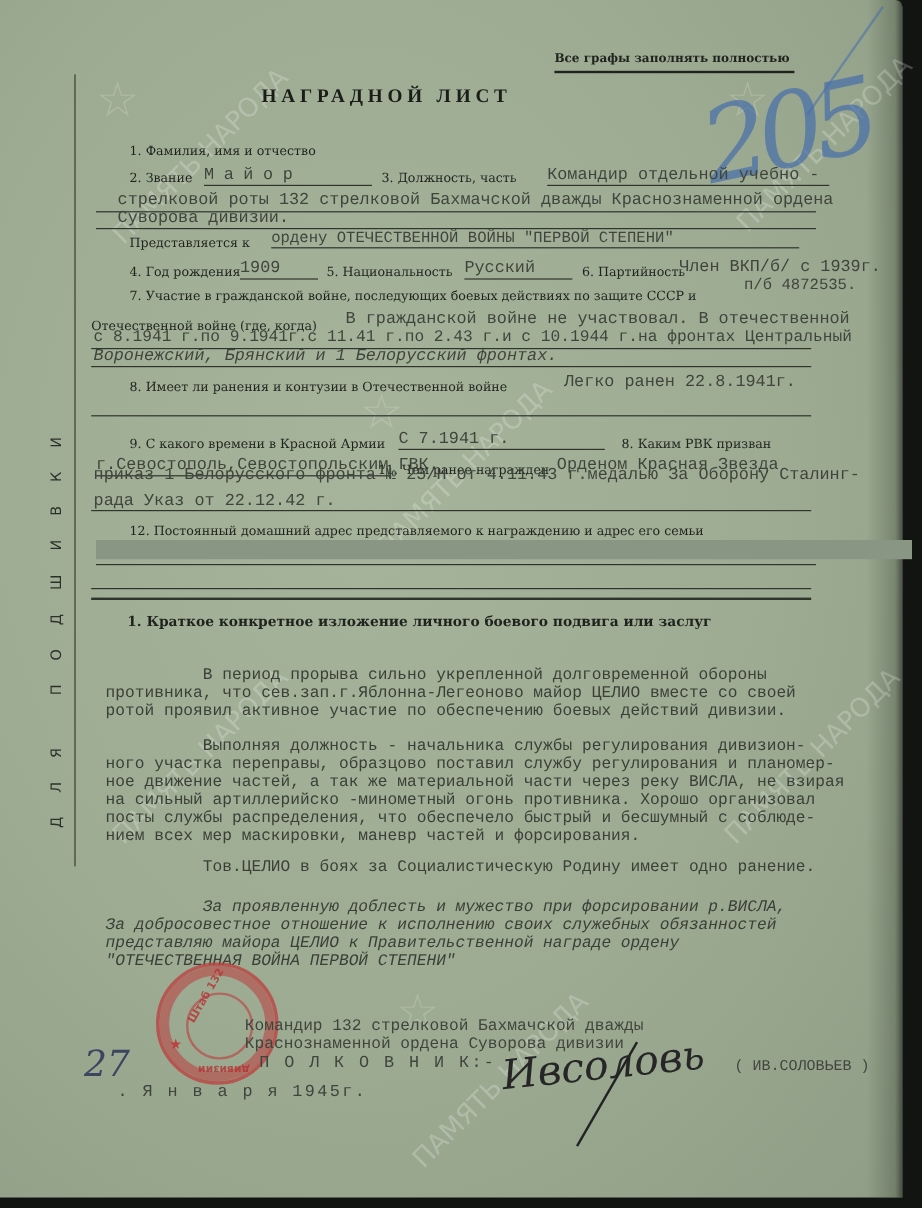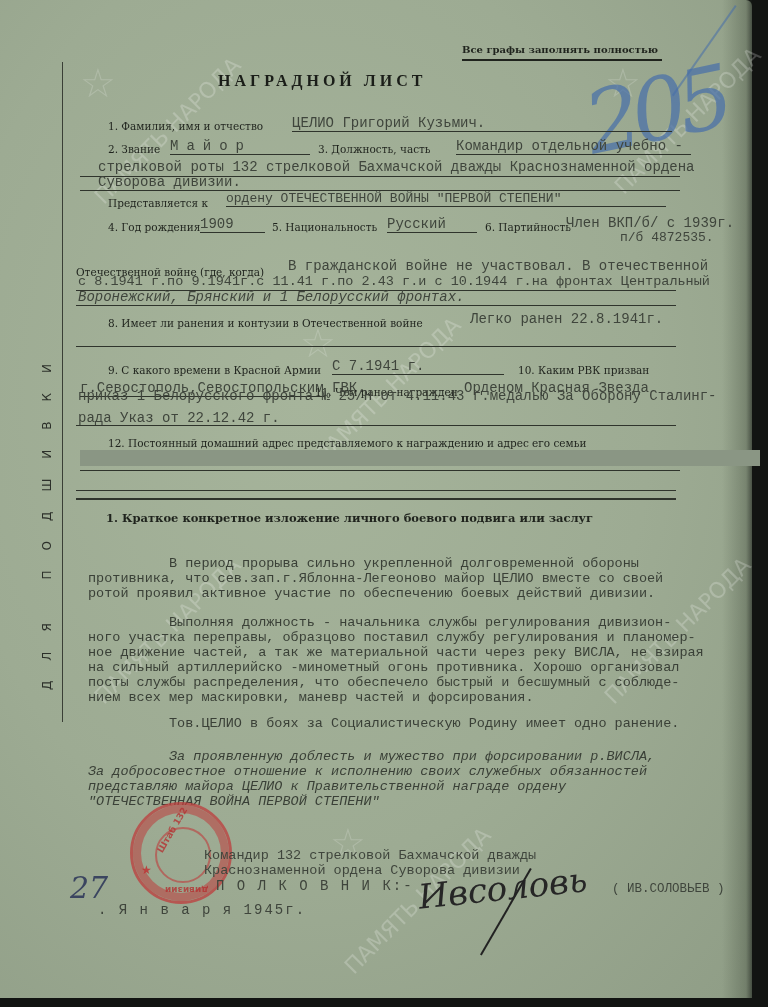--- a/index.html
+++ b/index.html
@@ -73,21 +73,20 @@
 
   <div class="note">Все графы заполнять полностью</div>
   <div class="note-line"></div>
 
   <div class="blue-num">205</div>
   <div class="blue-stroke"></div>
 
   <div class="title">НАГРАДНОЙ ЛИСТ</div>
 
   <div class="t label" style="left:108px;top:120px;">1. Фамилия, имя и отчество</div>
-  <div class="t typed uline" style="left:292px;top:115px;width:380px;">ЦЕЛИО Григорий Кузьмич.</div>
 
   <div class="t label" style="left:108px;top:143px;">2. Звание</div>
   <div class="t typed uline" style="left:170px;top:138px;width:140px;letter-spacing:8px;">Майор</div>
   <div class="t label" style="left:318px;top:143px;">3. Должность, часть</div>
   <div class="t typed uline" style="left:456px;top:138px;width:235px;">Командир отдельной учебно -</div>
   <div class="t typed" style="left:98px;top:159px;">стрелковой роты 132 стрелковой Бахмачской дважды Краснознаменной ордена</div>
   <div class="hr" style="left:80px;top:176px;width:600px;"></div>
   <div class="t typed" style="left:98px;top:174px;">Суворова дивизии.</div>
   <div class="hr" style="left:80px;top:190px;width:600px;"></div>
 
@@ -95,34 +94,35 @@
   <div class="t typed uline" style="left:226px;top:191px;width:440px;font-size:13px;">ордену ОТЕЧЕСТВЕННОЙ ВОЙНЫ "ПЕРВОЙ СТЕПЕНИ"</div>
 
   <div class="t label" style="left:108px;top:221px;">4. Год рождения</div>
   <div class="t typed uline" style="left:200px;top:216px;width:65px;">1909</div>
   <div class="t label" style="left:272px;top:221px;">5. Национальность</div>
   <div class="t typed uline" style="left:387px;top:216px;width:90px;">Русский</div>
   <div class="t label" style="left:485px;top:221px;">6. Партийность</div>
   <div class="t typed" style="left:566px;top:215px;">Член ВКП/б/ с 1939г.</div>
   <div class="t typed" style="left:620px;top:230px;font-size:13px;">п/б 4872535.</div>
 
+  <div class="t label" style="left:108px;top:241px;">7. Участие в гражданской войне, последующих боевых действиях по защите СССР и</div>
   <div class="t label" style="left:76px;top:266px;">Отечественной войне (где, когда)</div>
   <div class="t typed" style="left:288px;top:258px;">В гражданской войне не участвовал. В отечественной</div>
   <div class="t typed" style="left:78px;top:274px;font-size:13.5px;">с 8.1941 г.по 9.1941г.с 11.41 г.по 2.43 г.и с 10.1944 г.на фронтах Центральный</div>
   <div class="hr" style="left:76px;top:290px;width:600px;"></div>
   <div class="t typed" style="left:78px;top:289px;font-style:italic;">Воронежский, Брянский и 1 Белорусский фронтах.</div>
   <div class="hr" style="left:76px;top:305px;width:600px;"></div>
 
   <div class="t label" style="left:108px;top:317px;">8. Имеет ли ранения и контузии в Отечественной войне</div>
   <div class="t typed" style="left:470px;top:311px;">Легко ранен 22.8.1941г.</div>
   <div class="hr" style="left:76px;top:346px;width:600px;"></div>
 
   <div class="t label" style="left:108px;top:364px;">9. С какого времени в Красной Армии</div>
   <div class="t typed uline" style="left:332px;top:358px;width:172px;">С 7.1941 г.</div>
-  <div class="t label" style="left:518px;top:364px;">10. Каким РВК призван</div>
+  <div class="t label" style="left:518px;top:364px;">8. Каким РВК призван</div>
   <div class="t typed uline" style="left:80px;top:380px;width:245px;">г.Севостополь,Севостопольским ГВК.</div>
 
   <div class="t label" style="left:315px;top:386px;">11. Чем ранее награжден</div>
   <div class="t typed" style="left:464px;top:380px;">Орденом Красная Звезда</div>
   <div class="t typed" style="left:78px;top:388px;">приказ 1 Белорусского фронта № 25/Н от 4.11.43 г.медалью За Оборону Сталинг-</div>
   <div class="t typed" style="left:78px;top:410px;">рада Указ от 22.12.42 г.</div>
   <div class="hr" style="left:76px;top:425px;width:600px;"></div>
 
   <div class="t label" style="left:108px;top:437px;">12. Постоянный домашний адрес представляемого к награждению и адрес его семьи</div>
   <div class="redact"></div>

